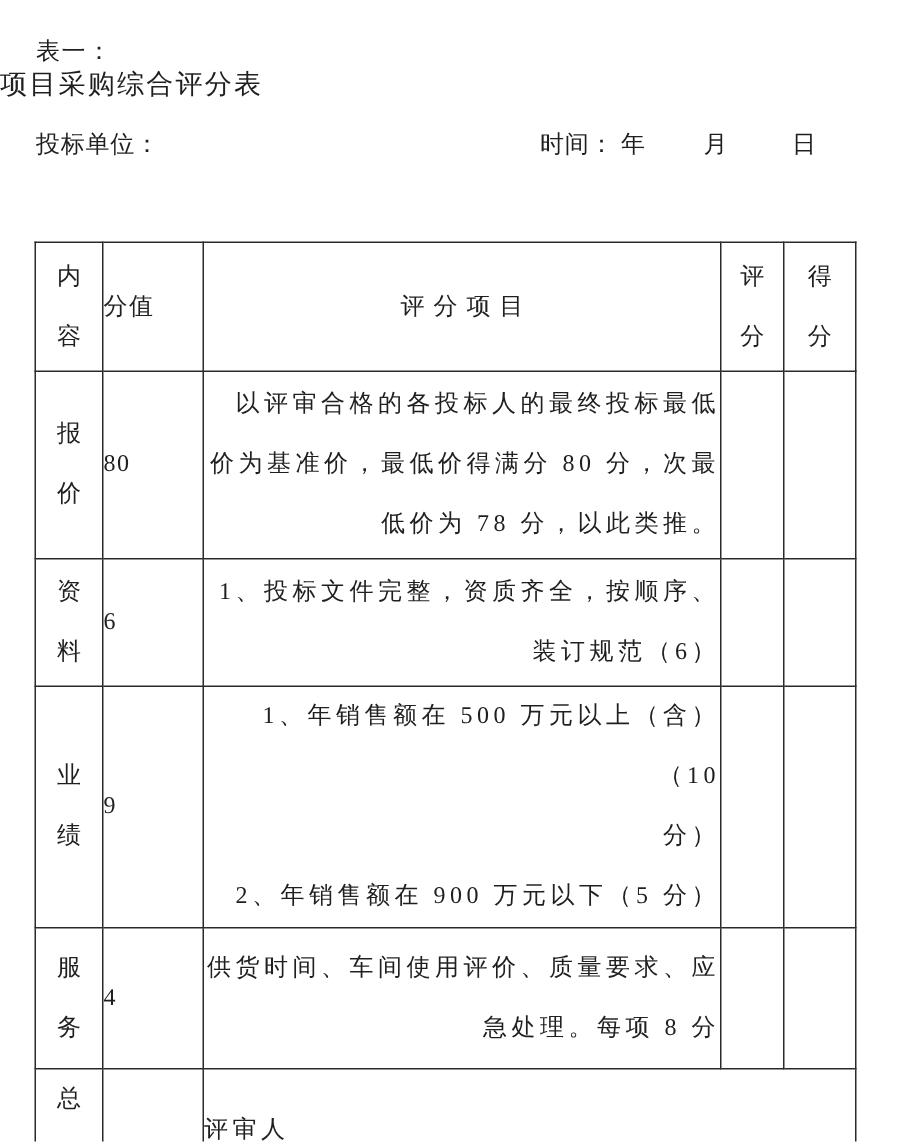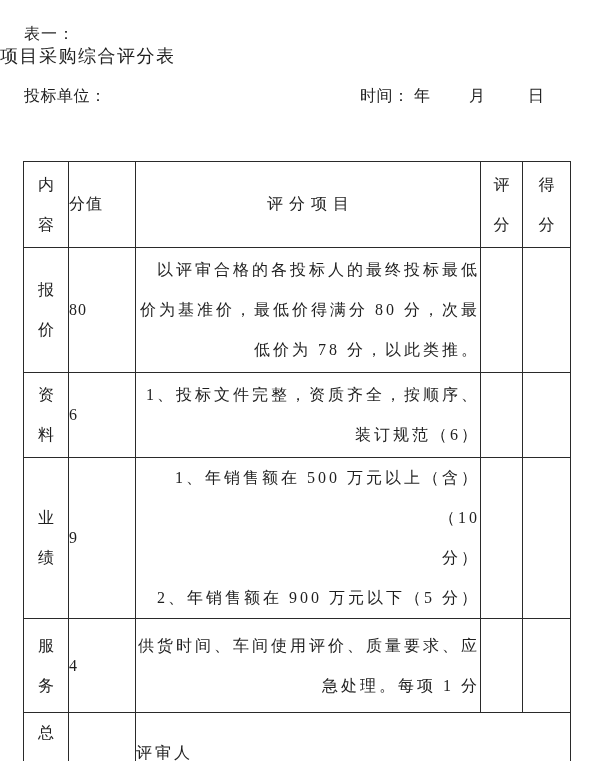--- a/index.html
+++ b/index.html
@@ -158,21 +158,21 @@
 2、年销售额在 900 万元以下（5 分）</td>
       <td class="cell-empty"></td>
       <td class="cell-empty"></td>
     </tr>
 
     <tr class="row-service">
       <td class="cell-stack">服
 务</td>
       <td class="cell-center">4</td>
       <td class="cell-criteria">供货时间、车间使用评价、质量要求、应
-急处理。每项 1 分</td>
+急处理。每项 8 分</td>
       <td class="cell-empty"></td>
       <td class="cell-empty"></td>
     </tr>
 
     <tr class="row-total">
       <td class="cell-stack">总
 分</td>
       <td class="cell-empty"></td>
       <td class="cell-reviewer" colspan="3">评审人</td>
     </tr>

